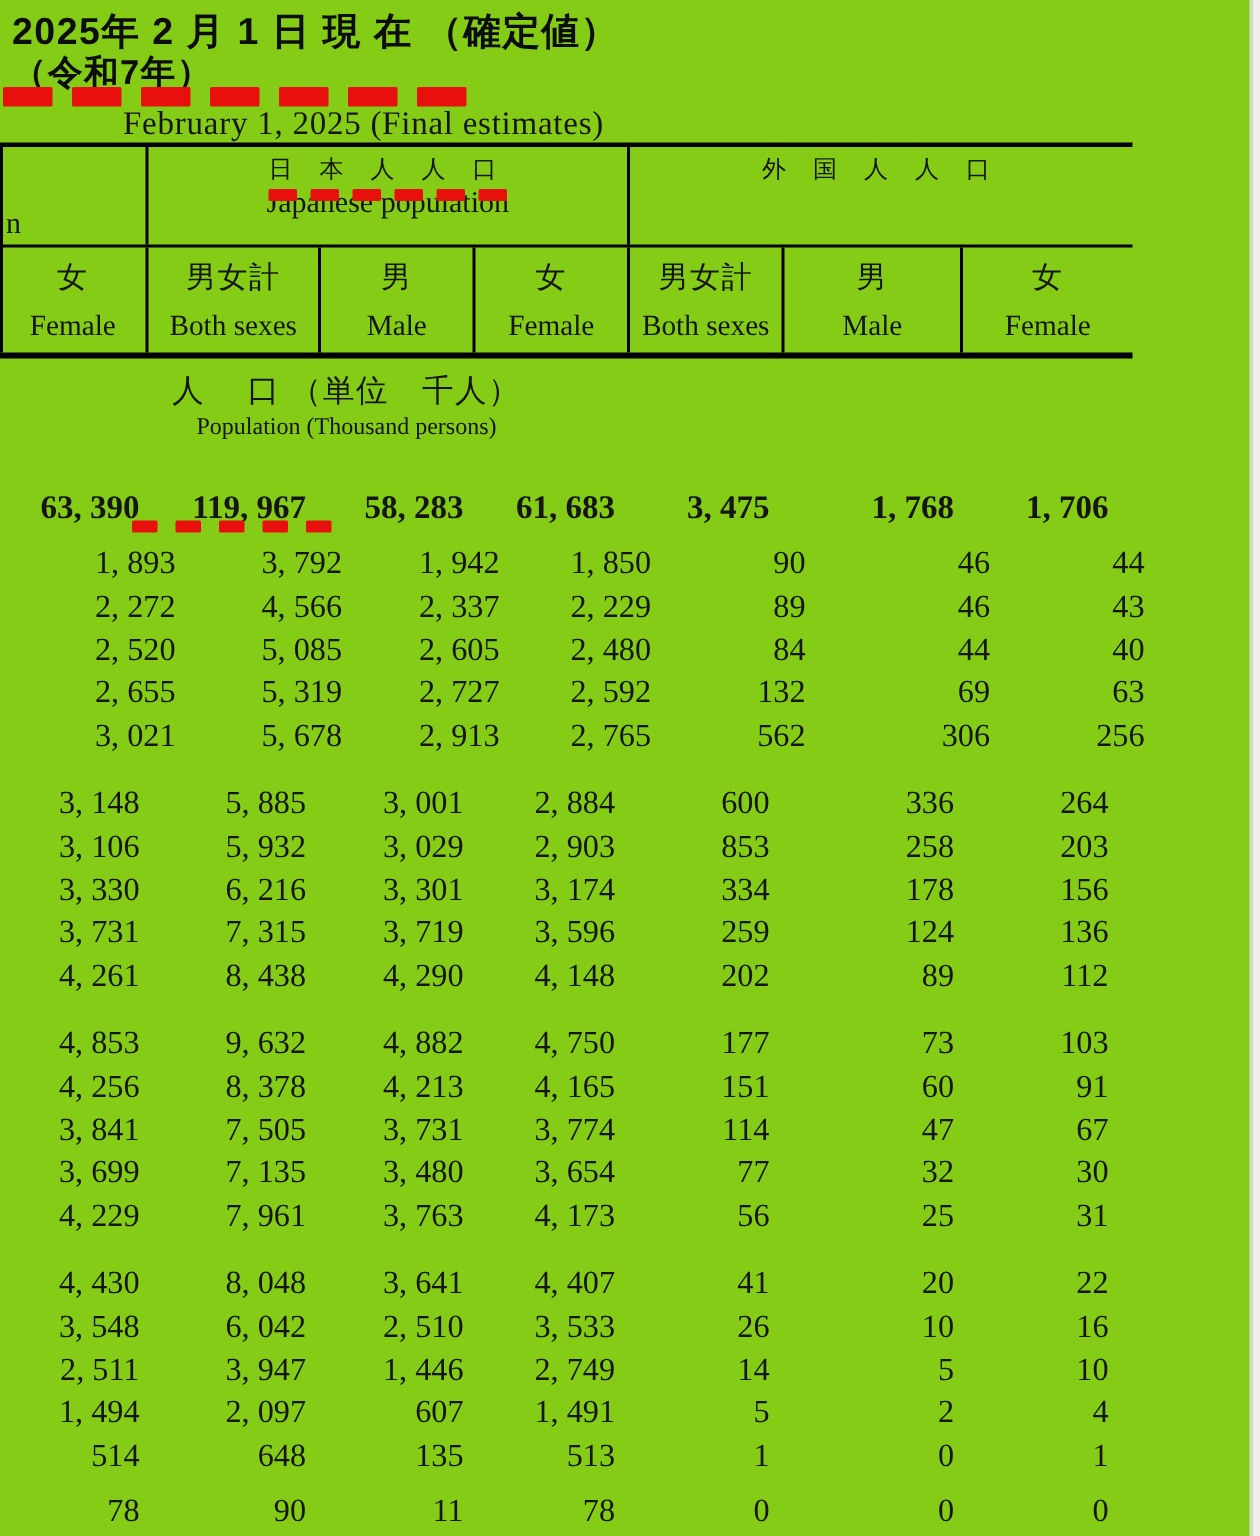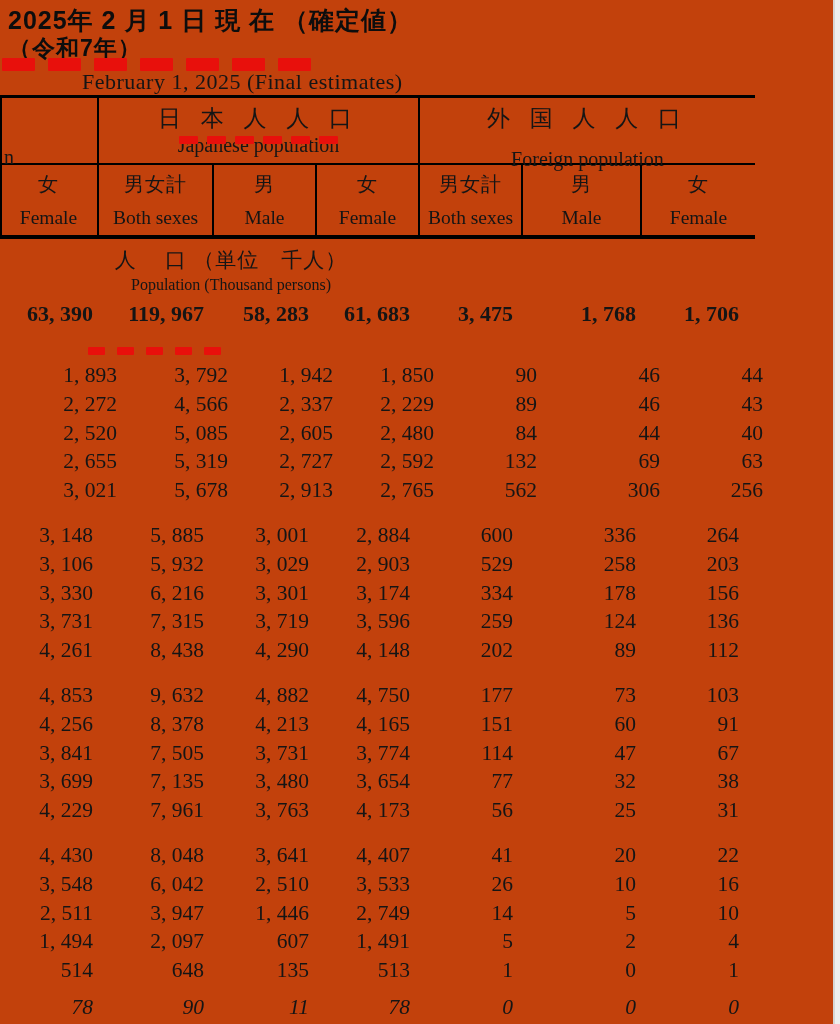--- a/index.html
+++ b/index.html
@@ -1,18 +1,18 @@
 <!DOCTYPE html>
 <html><head>
 <meta charset="utf-8">
 <style>
   html,body{margin:0;padding:0;}
   .page{
     position:relative; width:840px; height:1024px; overflow:hidden;
-    background:#c2410c; color:#151515;
+    background:#84cc16; color:#151515;
     font-family:"Liberation Serif","DejaVu Serif",serif;
   }
   
   .edge-line{position:absolute; top:0; left:833px; width:2px; height:100%; background:#d7d7d5;}
   .edge-shade{position:absolute; top:0; right:0; width:5px; height:100%; background:#efefee;}
 
   
   .title-jp{
     position:absolute; left:8px; top:4px; width:560px;
     font-family:"Liberation Sans","DejaVu Sans",sans-serif;
@@ -30,21 +30,21 @@
   .title-en{position:absolute; left:82px; top:69px; font-size:22px; letter-spacing:.5px;}
 
   
   .thead{position:absolute; left:0; top:95px; width:755px;
     border-top:3px solid #000; border-bottom:4px solid #000; background:transparent;}
   .thead .leftline{position:absolute; left:0; top:0; bottom:0; width:2px; background:#000;}
   .hrowA{display:grid; grid-template-columns:97px 321px 337px; height:65px; border-bottom:2px solid #000;}
   .hrowB{display:grid; grid-template-columns:97px 115px 103px 103px 103px 119px 115px; height:70px;}
   .hcell{position:relative; display:flex; flex-direction:column; align-items:center; box-sizing:border-box;}
   .hrowA .hcell + .hcell, .hrowB .hcell + .hcell{border-left:2px solid #000;}
-  .group-jp{font-size:23px; letter-spacing:7px; margin-top:5px; white-space:nowrap;}
+  .group-jp{font-size:16px; letter-spacing:7px; margin-top:5px; white-space:nowrap;}
   .group-en{font-size:20px; margin-top:-2px; white-space:nowrap;}
   .hdr-dashes{gap:9px; margin-top:2px; margin-bottom:-8px; position:relative; z-index:2;}
   .hdr-dashes .dash{width:19px; height:8px;}
   .col-jp{font-size:20px; letter-spacing:1px; margin-top:6px; white-space:nowrap;}
   .col-en{font-size:19.5px; margin-top:9px; white-space:nowrap;}
   .partial-label{position:absolute; left:4px; bottom:2px; font-size:20px;}
 
   
   .unit-block{position:absolute; left:100px; top:246px; width:262px; text-align:center;}
   .unit-jp{font-size:21px; letter-spacing:1px; white-space:nowrap;}
@@ -54,29 +54,29 @@
   .num-row{display:grid; grid-template-columns:97px 115px 103px 103px 103px 119px 115px; width:755px;}
   .num-row .cell{box-sizing:border-box; text-align:right; font-size:21.5px; line-height:28.8px; white-space:nowrap;}
   .num-row .cell:nth-child(1){padding-right:4px;}
   .num-row .cell:nth-child(2){padding-right:8px;}
   .num-row .cell:nth-child(3){padding-right:6px;}
   .num-row .cell:nth-child(4){padding-right:8px;}
   .num-row .cell:nth-child(5){padding-right:8px;}
   .num-row .cell:nth-child(6){padding-right:4px;}
   .num-row .cell:nth-child(7){padding-right:16px;}
 
-  .total-row{position:absolute; left:0; top:300px;}
+  .total-row{position:absolute; left:0; top:324px;}
   .total-row .cell{font-weight:700; font-size:22px;}
   .total-dashes{position:absolute; left:88px; top:347px; gap:12px;}
   .total-dashes .dash{width:17px; height:8px;}
 
   .tbody{position:absolute; left:0; top:361px; width:755px;}
   .row-group{margin-top:16px;}
   .row-group:first-child{margin-top:0;padding-left:24px;}
-  .row-group.final{margin-top:8px;font-style:italic;}
+  .row-group.final{margin-top:8px;}
 </style>
 </head>
 <body>
 
 <div class="page">
 
   <div class="title-jp">2025年 2 月 1 日 現 在 （確定値）</div>
   <div class="title-jp2">（令和7年）</div>
   <div class="dash-row title-dashes">
       <span class="dash" style="background: rgb(232, 16, 12);"></span>
@@ -103,21 +103,20 @@
             <span class="dash" style="background: rgb(232, 16, 12);"></span>
             <span class="dash" style="background: rgb(232, 16, 12);"></span>
             <span class="dash" style="background: rgb(232, 16, 12);"></span>
             <span class="dash" style="background: rgb(232, 16, 12);"></span>
             <span class="dash" style="background: rgb(232, 16, 12);"></span>
           </span>
         <span class="group-en">Japanese  population</span>
       </div>
       <div class="hcell">
         <span class="group-jp">外 国 人 人 口</span>
-        <span class="group-en" style="margin-top:14px;">Foreign  population</span>
       </div>
     </div>
 
     <div class="hrowB">
       <div class="hcell">
         <span class="col-jp">女</span>
         <span class="col-en">Female</span>
       </div>
       <div class="hcell">
         <span class="col-jp">男女計</span>
@@ -224,21 +223,21 @@
           <div class="cell">2, 884</div>
           <div class="cell">600</div>
           <div class="cell">336</div>
           <div class="cell">264</div>
         </div>
         <div class="num-row">
           <div class="cell">3, 106</div>
           <div class="cell">5, 932</div>
           <div class="cell">3, 029</div>
           <div class="cell">2, 903</div>
-          <div class="cell">529</div>
+          <div class="cell">853</div>
           <div class="cell">258</div>
           <div class="cell">203</div>
         </div>
         <div class="num-row">
           <div class="cell">3, 330</div>
           <div class="cell">6, 216</div>
           <div class="cell">3, 301</div>
           <div class="cell">3, 174</div>
           <div class="cell">334</div>
           <div class="cell">178</div>
@@ -291,21 +290,21 @@
           <div class="cell">47</div>
           <div class="cell">67</div>
         </div>
         <div class="num-row">
           <div class="cell">3, 699</div>
           <div class="cell">7, 135</div>
           <div class="cell">3, 480</div>
           <div class="cell">3, 654</div>
           <div class="cell">77</div>
           <div class="cell">32</div>
-          <div class="cell">38</div>
+          <div class="cell">30</div>
         </div>
         <div class="num-row">
           <div class="cell">4, 229</div>
           <div class="cell">7, 961</div>
           <div class="cell">3, 763</div>
           <div class="cell">4, 173</div>
           <div class="cell">56</div>
           <div class="cell">25</div>
           <div class="cell">31</div>
         </div>

